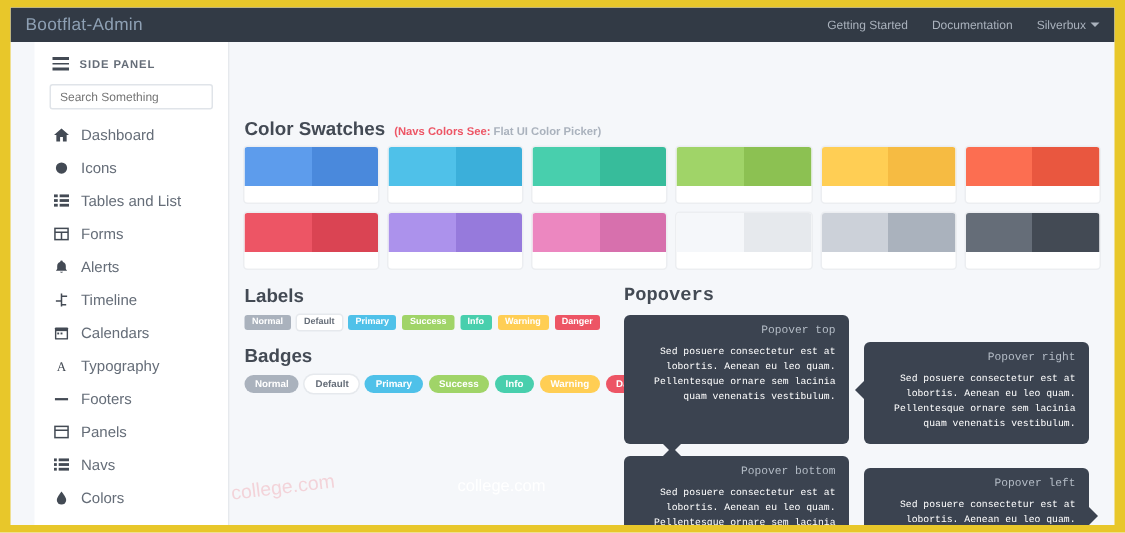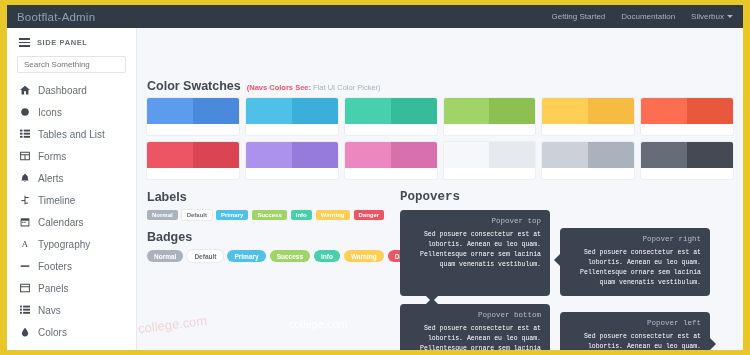--- a/index.html
+++ b/index.html
@@ -43,21 +43,21 @@
     display: inline-block;
     width: 0; height: 0;
     border-left: 3px solid transparent;
     border-right: 3px solid transparent;
     border-top: 3px solid #aab2bd;
     margin-left: 3px;
     vertical-align: middle;
   }
 
   
-  #body { display: flex; height: 322px; }
+  #body { display: flex; height: 322px; padding-left: 16px; }
 
   
   #sidebar {
     width: 130px;
     background: #ffffff;
     border-right: 1px solid #e6e9ed;
     padding-top: 7px;
     flex: 0 0 130px;
   }
   #sidepanel-head {
@@ -114,21 +114,21 @@
     margin-bottom: 6px;
   }
   #swatch-head { display: flex; align-items: baseline; gap: 6px; margin-bottom: 5px; margin-top: 44px; }
   #swatch-head .more {
     font-size: 7.5px;
     font-weight: bold;
     color: #ed5565;
   }
   #swatch-head .more .link {
     color: #aab2bd;
-    font-weight: normal;
+    font-weight: bold;
     cursor: pointer;
   }
 
   
   .swatch-grid {
     display: grid;
     grid-template-columns: repeat(6, 1fr);
     gap: 7px;
   }
   .swatch {

